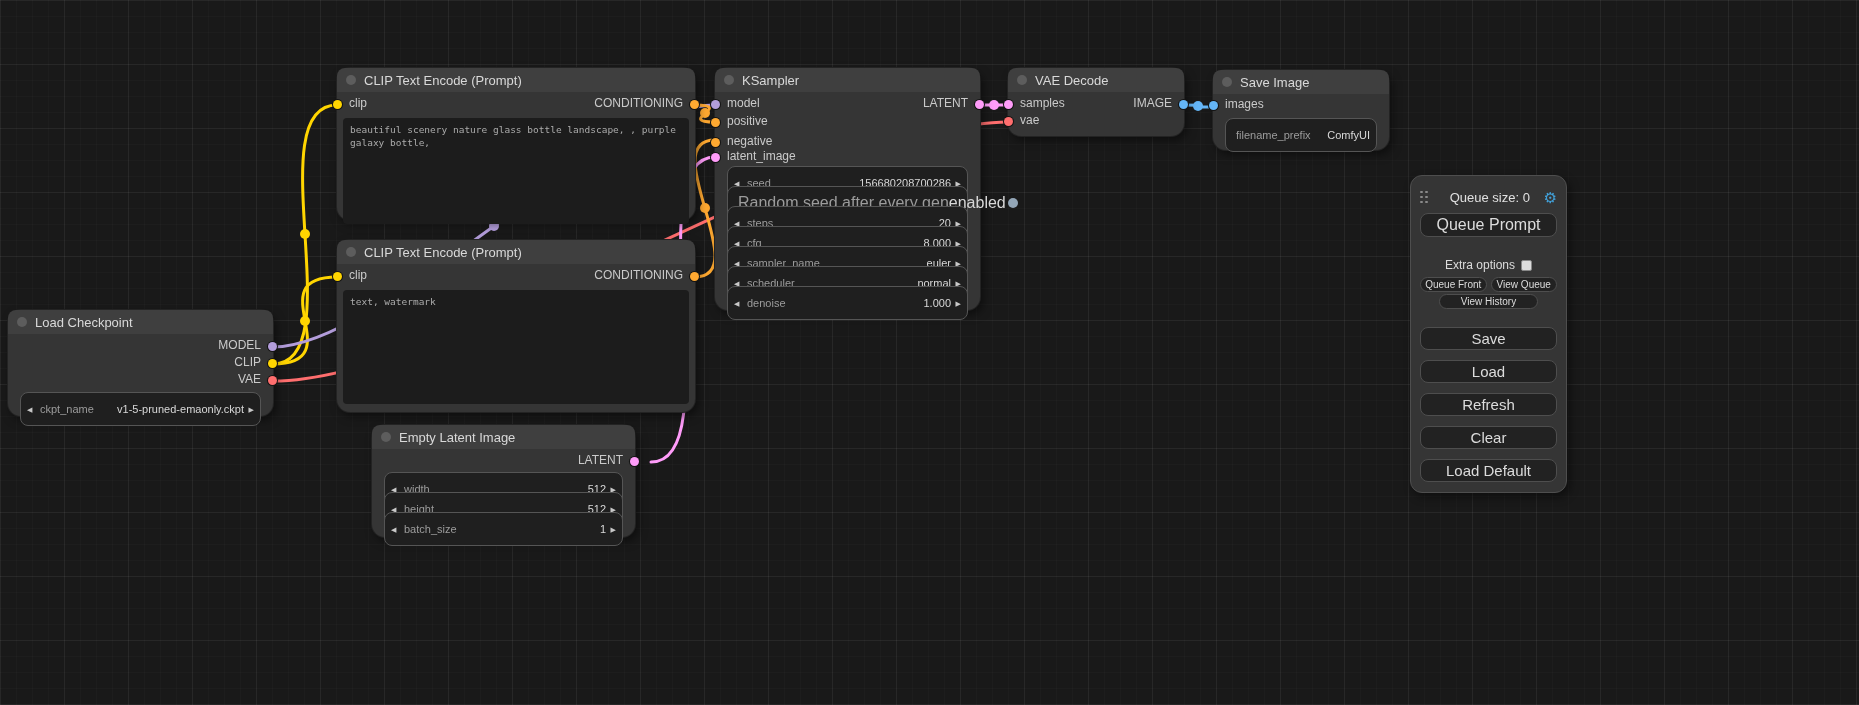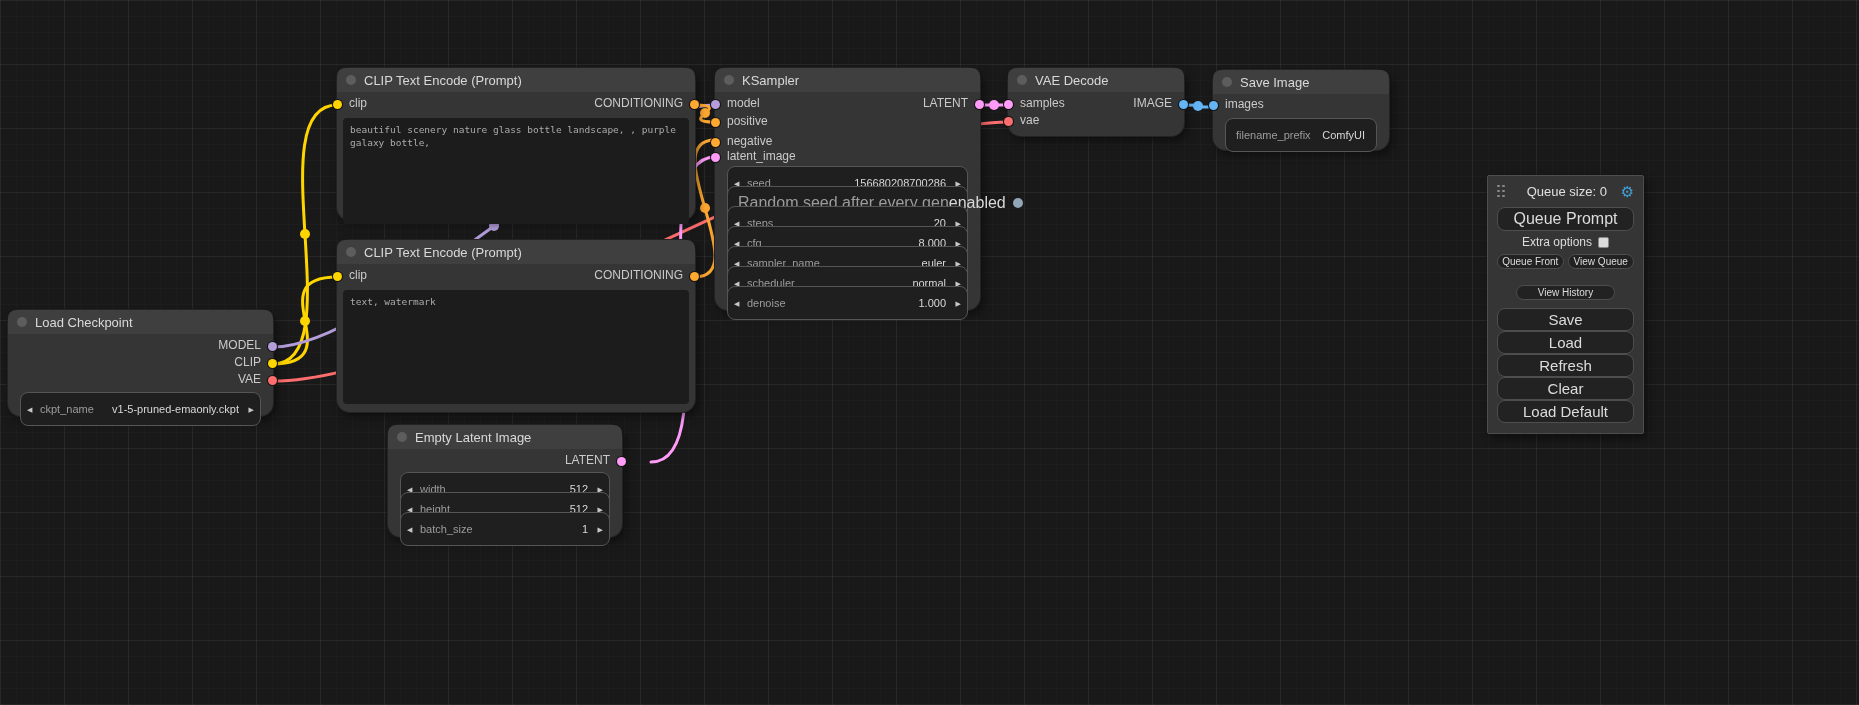--- a/index.html
+++ b/index.html
@@ -32,45 +32,45 @@
   .port.out .pdot{right:-4px}
   .c-model{background:#B39DDB}.c-clip{background:#FFD500}.c-vae{background:#FF6E6E}
   .c-conditioning{background:#FFA931}.c-latent{background:#FF9CF9}.c-image{background:#64B5F6}
 
   .widget{position:absolute;left:12px;right:12px;height:15px;background:#1f1f1f;
     border:1px solid #555;border-radius:8px;display:flex;align-items:center;
     font-size:11px;padding:16px 6px;color:#a6a6a6}
   .arrow{flex:none;font-size:7px;color:#c8c8c8;width:10px;line-height:1}
   .arrow.right{text-align:right}
   .wlabel{flex:none;margin-left:3px;color:#9c9c9c;white-space:nowrap}
-  .wvalue{flex:1;text-align:right;margin-right:5px;color:#d8d8d8;white-space:nowrap}
+  .wvalue{flex:1;text-align:right;color:#d8d8d8;white-space:nowrap}
   .widget.noarrow .wlabel{margin-left:4px}
   .widget.toggle{font-size:16px}
   .toggle-dot{flex:none;width:10px;height:10px;border-radius:50%;background:#93a6b7;margin-left:2px}
   .node-text{position:absolute;left:6px;right:6px;background:#1c1c1c;border-radius:4px;
     font-family:"DejaVu Sans Mono",monospace;font-size:9.5px;line-height:1.4;color:#ababab;
     padding:5px 7px;white-space:pre-wrap;overflow:hidden}
 
-  .menu{position:absolute;left:1487px;top:175px;width:157px;background:#353535;
-    border:1px solid #4e4e4e;border-radius:2px;padding:5px 9px 10px;color:#dcdcdc;
+  .menu{position:absolute;left:1410px;top:175px;width:157px;background:#353535;
+    border:1px solid #4e4e4e;border-radius:12px;padding:11px 9px 10px;color:#dcdcdc;
     box-shadow:3px 4px 10px rgba(0,0,0,.45)}
   .menu-header{display:flex;align-items:center;height:20px}
   .drag-handle{display:grid;grid-template-columns:repeat(2,3px);grid-auto-rows:3px;gap:2px;margin-right:8px}
   .drag-handle i{width:2.5px;height:2.5px;border-radius:50%;background:#8a8a8a}
   .queue-size{flex:1;font-size:13px;color:#e0e0e0;text-align:center}
   .gear{flex:none;font-size:15px;color:#41a0d8;line-height:1;cursor:pointer}
   .btn{display:block;width:100%;background:#222;border:1px solid #4e4e4e;border-radius:8px;
     color:#dcdcdc;font-family:inherit;font-size:15px;text-align:center;padding:2px 0;
-    margin-top:0;cursor:pointer}
+    margin-top:10px;cursor:pointer}
   .btn.primary{font-size:16px;padding:2px 0;margin-top:6px}
-  .extra-row{display:flex;align-items:center;justify-content:center;gap:6px;margin-top:4px;font-size:12px}
+  .extra-row{display:flex;align-items:center;justify-content:center;gap:6px;margin-top:21px;font-size:12px}
   .checkbox{width:11px;height:11px;background:#dcdcdc;border:1px solid #888;border-radius:2px}
   .small-row{display:flex;gap:4px;margin-top:5px}
   .btn.small{font-size:10px;padding:1px 2px;margin-top:0;border-radius:9px;flex:1;white-space:nowrap}
-  .btn.history{width:72%;margin:16px auto 0;display:block}
+  .btn.history{width:72%;margin:2px auto 0;display:block}
   .menu-gap{height:8px}
 </style>
 </head>
 <body>
 
 <div class="canvas"></div>
 
 <svg class="links" width="1859" height="705">
   <path class="link w-clip" d="M 273 364 C 353 364, 257 105, 337 105"></path>
   <path class="link w-clip" d="M 273 364 C 353 364, 257 277, 337 277"></path>
@@ -142,21 +142,21 @@
     <span class="pdot c-clip"></span>
     <span class="plabel">clip</span>
   </div>
   <div class="port out" style="top:28px">
     <span class="plabel">CONDITIONING</span>
     <span class="pdot c-conditioning"></span>
   </div>
   <div class="node-text" style="top:50px;height:114px">text, watermark</div>
 </div>
 
-<div class="node" style="left:388px;top:425px;width:234px;height:112px">
+<div class="node" style="left:372px;top:425px;width:263px;height:112px">
   <div class="node-title">
     <span class="title-dot"></span>
     <span>Empty Latent Image</span>
   </div>
   <div class="port out" style="top:28px">
     <span class="plabel">LATENT</span>
     <span class="pdot c-latent"></span>
   </div>
   <div class="widget" style="top:47px">
     <span class="arrow">◀</span>

